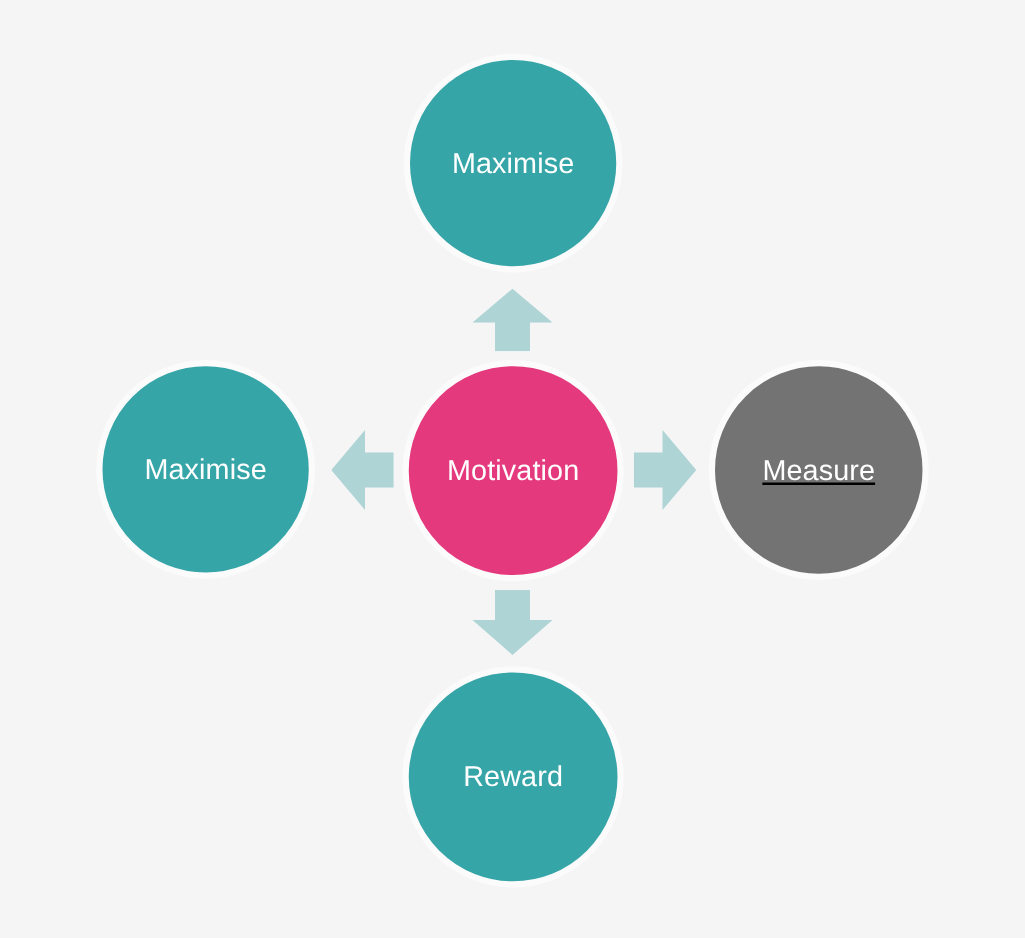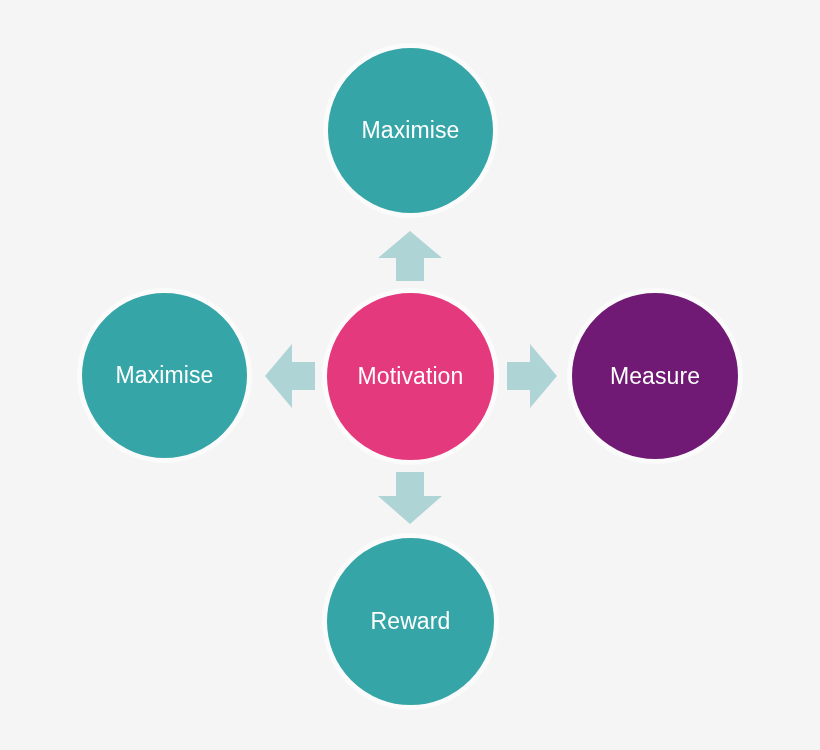--- a/index.html
+++ b/index.html
@@ -137,21 +137,21 @@
   </div>
 
   <div id="node-motivation" class="node" style="background: rgb(229, 57, 126); border-color: rgb(251, 251, 251);">
     <span class="node-label" style="color: rgb(255, 255, 255);">Motivation</span>
   </div>
 
   <div id="node-maximise" class="node" style="background: rgb(54, 165, 168); border-color: rgb(251, 251, 251);">
     <span class="node-label" style="color: rgb(255, 255, 255);">Maximise</span>
   </div>
 
-  <div id="node-measure" class="node" style="background: #701a75; border-color: rgb(251, 251, 251);">
+  <div id="node-measure" class="node" style="background: #737373; border-color: rgb(251, 251, 251); text-decoration: underline;">
     <span class="node-label" style="color: rgb(255, 255, 255);">Measure</span>
   </div>
 
   <div id="node-reward" class="node" style="background: rgb(54, 165, 168); border-color: rgb(251, 251, 251);">
     <span class="node-label" style="color: rgb(255, 255, 255);">Reward</span>
   </div>
 
 </div>
 
 </body></html>

